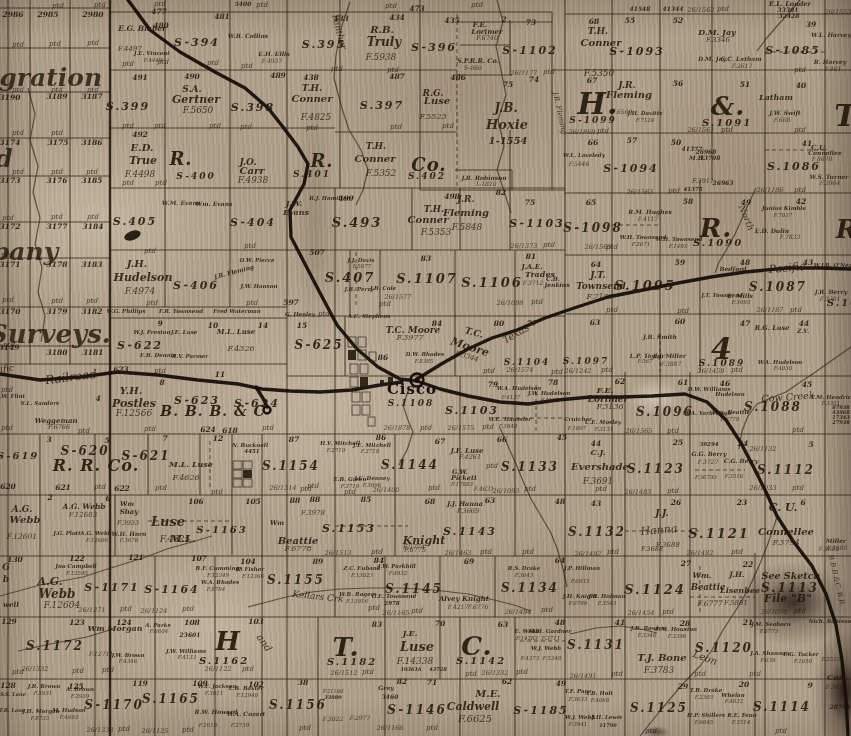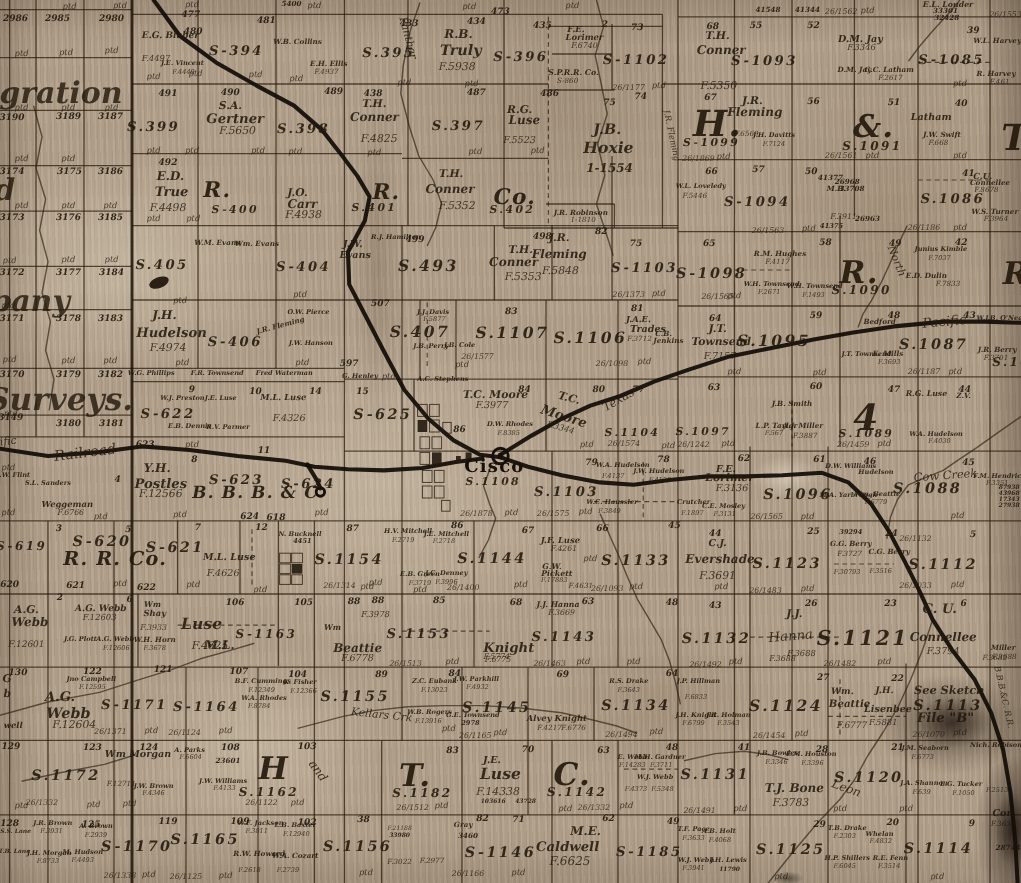--- a/index.html
+++ b/index.html
@@ -735,21 +735,21 @@
       <div class="lbl owner" style="left: 465px; top: 504px; font-size: 6.5px;">J.J. Hanna</div>
       <div class="lbl file" style="left: 468px; top: 511px; font-size: 6.5px;">F.3669</div>
       <div class="lbl num" style="left: 596px; top: 504px;">43</div>
       <div class="lbl num" style="left: 676px; top: 503px;">26</div>
       <div class="lbl num" style="left: 742px; top: 503px;">23</div>
       <div class="lbl num" style="left: 803px; top: 503px;">6</div>
       <div class="lbl survey" style="left: 597px; top: 532px; font-size: 12px;">S.1132</div>
       <div class="lbl owner" style="left: 662px; top: 513px; font-size: 9px;">J.J.</div>
       <div class="lbl cursive" style="left: 659px; top: 530px; font-size: 11px; transform: translate(-50%, -50%) rotate(-5deg);">Hanna</div>
       <div class="lbl file" style="left: 668px; top: 545px;">F.3688</div>
-      <div class="lbl survey" style="left: 719px; top: 533px; font-size: 17px;">S.1121</div>
+      <div class="lbl survey" style="left: 719px; top: 533px; font-size: 13px;">S.1121</div>
       <div class="lbl owner" style="left: 783px; top: 507px; font-size: 11px;">C. U.</div>
       <div class="lbl owner" style="left: 786px; top: 532px; font-size: 10px;">Connellee</div>
       <div class="lbl file" style="left: 786px; top: 543px; font-size: 8px;">F.3794</div>
       <div class="lbl owner" style="left: 836px; top: 541px; font-size: 6px;">Miller</div>
       <div class="lbl file" style="left: 837px; top: 548px; font-size: 6px;">F.3688</div>
       <div class="lbl num" style="left: 15px; top: 560px;">130</div>
       <div class="lbl num" style="left: 77px; top: 559px;">122</div>
       <div class="lbl num" style="left: 136px; top: 558px;">121</div>
       <div class="lbl num" style="left: 199px; top: 559px;">107</div>
       <div class="lbl num" style="left: 248px; top: 562px;">104</div>

